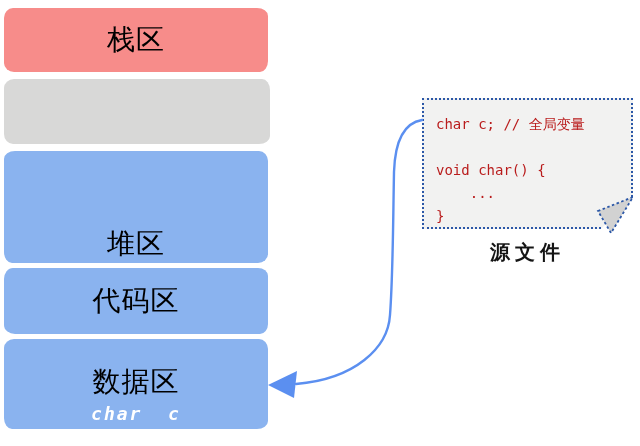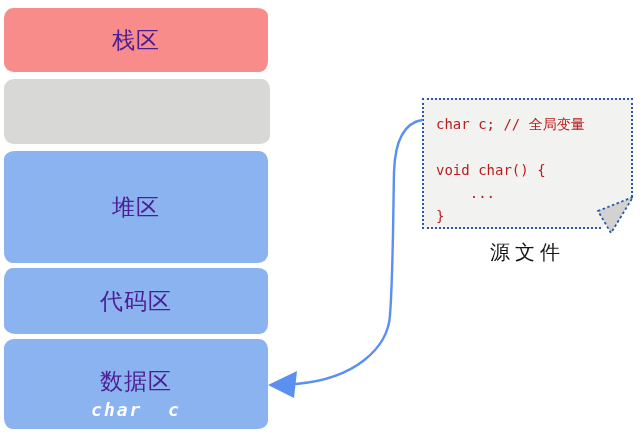--- a/index.html
+++ b/index.html
@@ -13,28 +13,28 @@
   }
   .block {
     position: absolute;
     display: flex;
     flex-direction: column;
     align-items: center;
     justify-content: center;
     box-sizing: border-box;
   }
   .block-label {
-    font-size: 23px;
+    font-size: 28px;
     font-weight: 500;
-    color: #4c1d95;
+    color: #000000;
     letter-spacing: 1px;
   }
   .block-stack { left: 4px; top: 8px;   width: 264px; height: 64px; border-radius: 9px 11px 8px 10px / 10px 8px 11px 9px; }
   .block-free  { left: 4px; top: 79px;  width: 266px; height: 65px; border-radius: 10px 8px 11px 9px / 9px 11px 8px 10px; }
-  .block-heap  { left: 4px; top: 151px; width: 264px; height: 112px; border-radius: 11px 9px 10px 8px / 8px 10px 9px 11px; }
+  .block-heap  { left: 4px; top: 151px; width: 264px; height: 112px; border-radius: 11px 9px 10px 8px / 8px 10px 9px 11px; justify-content: flex-end; }
   .block-code  { left: 4px; top: 268px; width: 264px; height: 66px; border-radius: 9px 10px 8px 11px / 11px 8px 10px 9px; }
   .block-data  { left: 4px; top: 339px; width: 264px; height: 90px; border-radius: 10px 9px 11px 8px / 9px 10px 8px 11px;
                  padding-top: 18px; gap: 2px; }
   .block-sublabel {
     font-family: "DejaVu Sans Mono", monospace;
     font-style: italic;
     font-weight: bold;
     font-size: 18px;
     letter-spacing: 2px;
     color: #ffffff;
@@ -56,21 +56,21 @@
     min-height: 23px;
     white-space: pre;
     color: #b91c1c;
   }
   .source-caption {
     position: absolute;
     left: 422px; top: 239px;
     width: 211px;
     text-align: center;
     font-family: "DejaVu Serif", serif;
-    font-weight: normal;
+    font-weight: bold;
     font-size: 20px;
     letter-spacing: 5px;
     color: #141414;
   }
   .overlay {
     position: absolute;
     left: 0; top: 0;
     width: 640px; height: 446px;
     pointer-events: none;
   }

